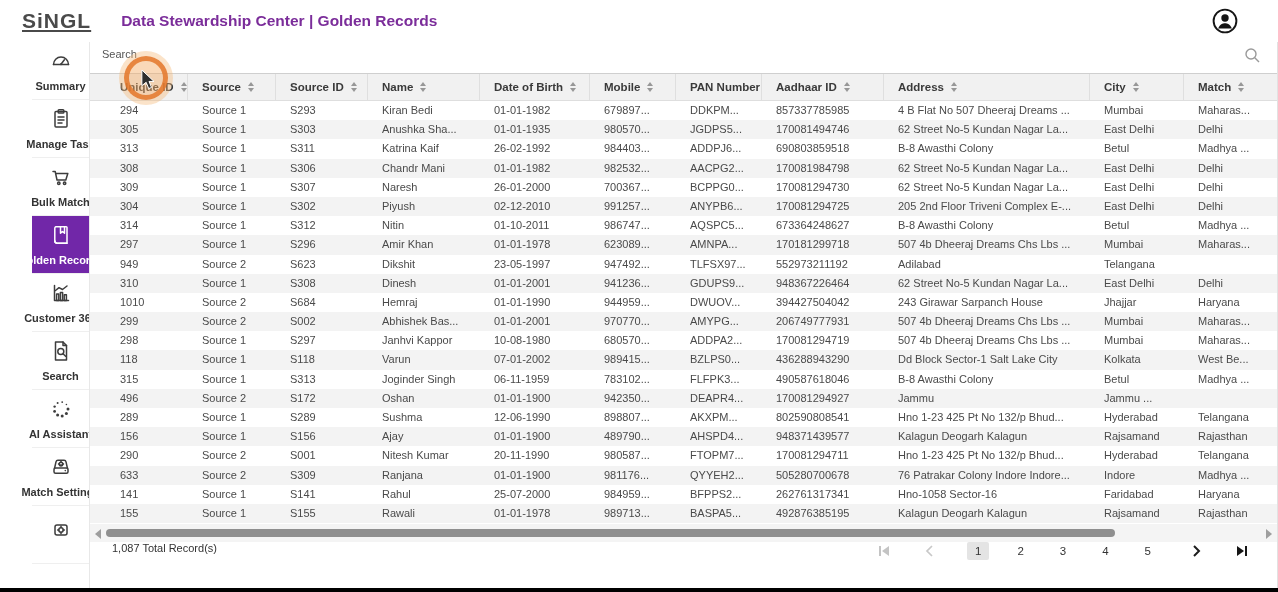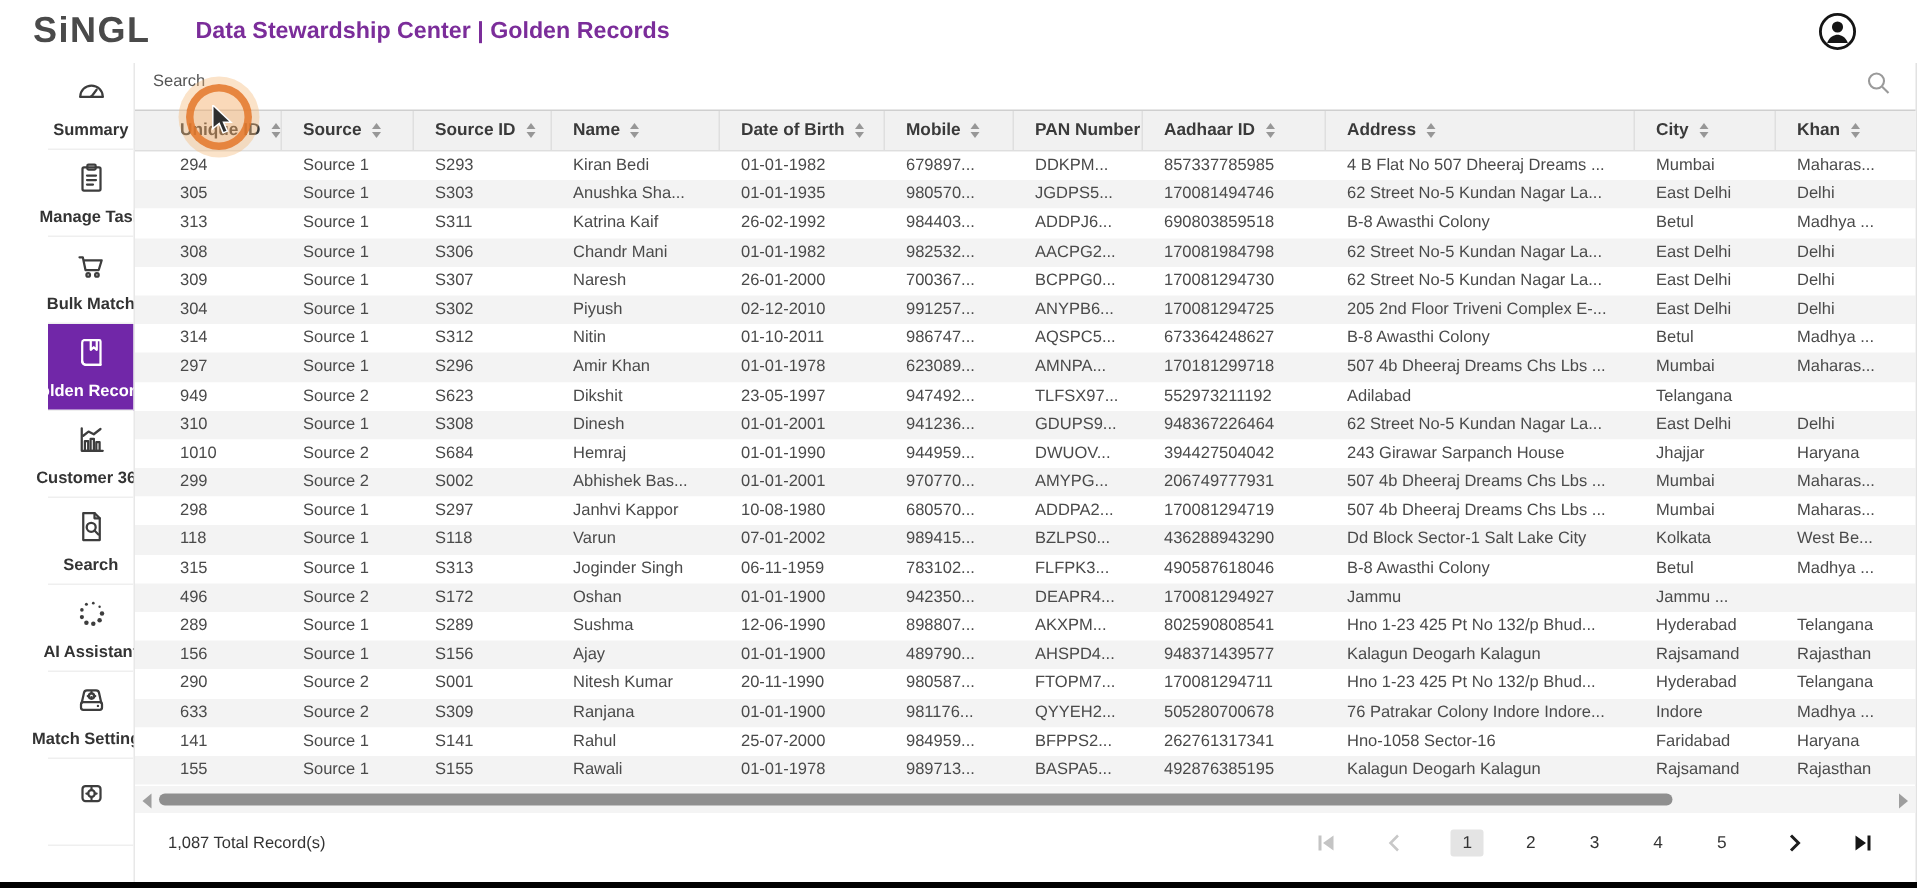--- a/index.html
+++ b/index.html
@@ -3,21 +3,21 @@
 <meta charset="utf-8">
 <style>
   * { box-sizing: border-box; margin: 0; padding: 0; }
   html,body { width:1278px; height:592px; overflow:hidden; background:#fff;
     font-family:"Liberation Sans", sans-serif; position:relative; }
 
   :root { --purple:#7127a8; --title-purple:#7b2d9a; --row-alt:#f3f3f3; }
 
   
   .app-header { height:42px; display:flex; align-items:center; background:#fff; }
-  .logo { margin-left:22px; font-size:24px; font-weight:bold; letter-spacing:1px; color:#4a4a4a; }
+  .logo { margin-left:22px; font-size:21px; font-weight:bold; letter-spacing:1px; color:#4a4a4a;text-decoration:underline; }
   .app-title { margin-left:30px; font-size:15.5px; font-weight:bold; color:var(--title-purple); }
   .avatar { margin-left:auto; margin-right:40px; width:26px; height:26px; }
 
   
   .layout { display:flex; height:546px; }
 
   
   .sidebar { width:90px; border-right:1px solid #e8e8e8; overflow:hidden; background:#fff; flex:none; }
   .side-item { height:58px; display:flex; flex-direction:column; align-items:center;
     justify-content:center; gap:3px; border-bottom:1px solid #efefef; cursor:pointer; color:#3d3d3d;margin-left:32px; }
@@ -56,21 +56,21 @@
   .td { padding-left:14px; font-size:11px; color:#4a4a4a; white-space:nowrap; overflow:hidden; line-height:19.2px; }
 
   
   .hscroll { height:18px; position:relative; background:#f4f4f4; display:flex; align-items:center; }
   .hs-arrow { width:0; height:0; position:absolute; top:5px; }
   .hs-left { left:5px; border-top:5px solid transparent; border-bottom:5px solid transparent; border-right:6px solid #9e9e9e; }
   .hs-right { right:5px; border-top:5px solid transparent; border-bottom:5px solid transparent; border-left:6px solid #9e9e9e; }
   .hs-thumb { position:absolute; left:16px; top:5px; height:8px; width:85%; background:#8f8f8f; border-radius:4px; cursor:grab; }
 
   
-  .table-footer { flex:1; display:flex; align-items:center; justify-content:space-between; padding:0 26px 6px 22px; }
+  .table-footer { flex:1; display:flex; align-items:flex-start; justify-content:space-between; padding:0 26px 6px 22px; }
   .total { font-size:11px; color:#333; }
   .pager { display:flex; align-items:center; gap:28px; }
   .pager .pbtn { background:none; border:none; cursor:pointer; display:flex; align-items:center; padding:2px; }
   .page-num { font-size:11.5px; color:#333; padding:3px 8px; border-radius:2px; cursor:pointer; background:transparent; border:none; font-family:"Liberation Sans",sans-serif; }
   .page-num.current { background:#e4e4e4; }
 
   
   .bottom-bar { position:absolute; left:0; bottom:0; width:100%; height:4px; background:#000; }
 
   
@@ -255,21 +255,21 @@
           </span>
         </div>
         <div class="th">
           <span>City</span>
           <span class="sort">
             <i class="up"></i>
             <i class="dn"></i>
           </span>
         </div>
         <div class="th">
-          <span>Khan</span>
+          <span>Match</span>
           <span class="sort">
             <i class="up"></i>
             <i class="dn"></i>
           </span>
         </div>
       </div>
 
     <div class="tbody" id="tbody">
         <div class="tr grid-row">
           <div class="td">294</div>

